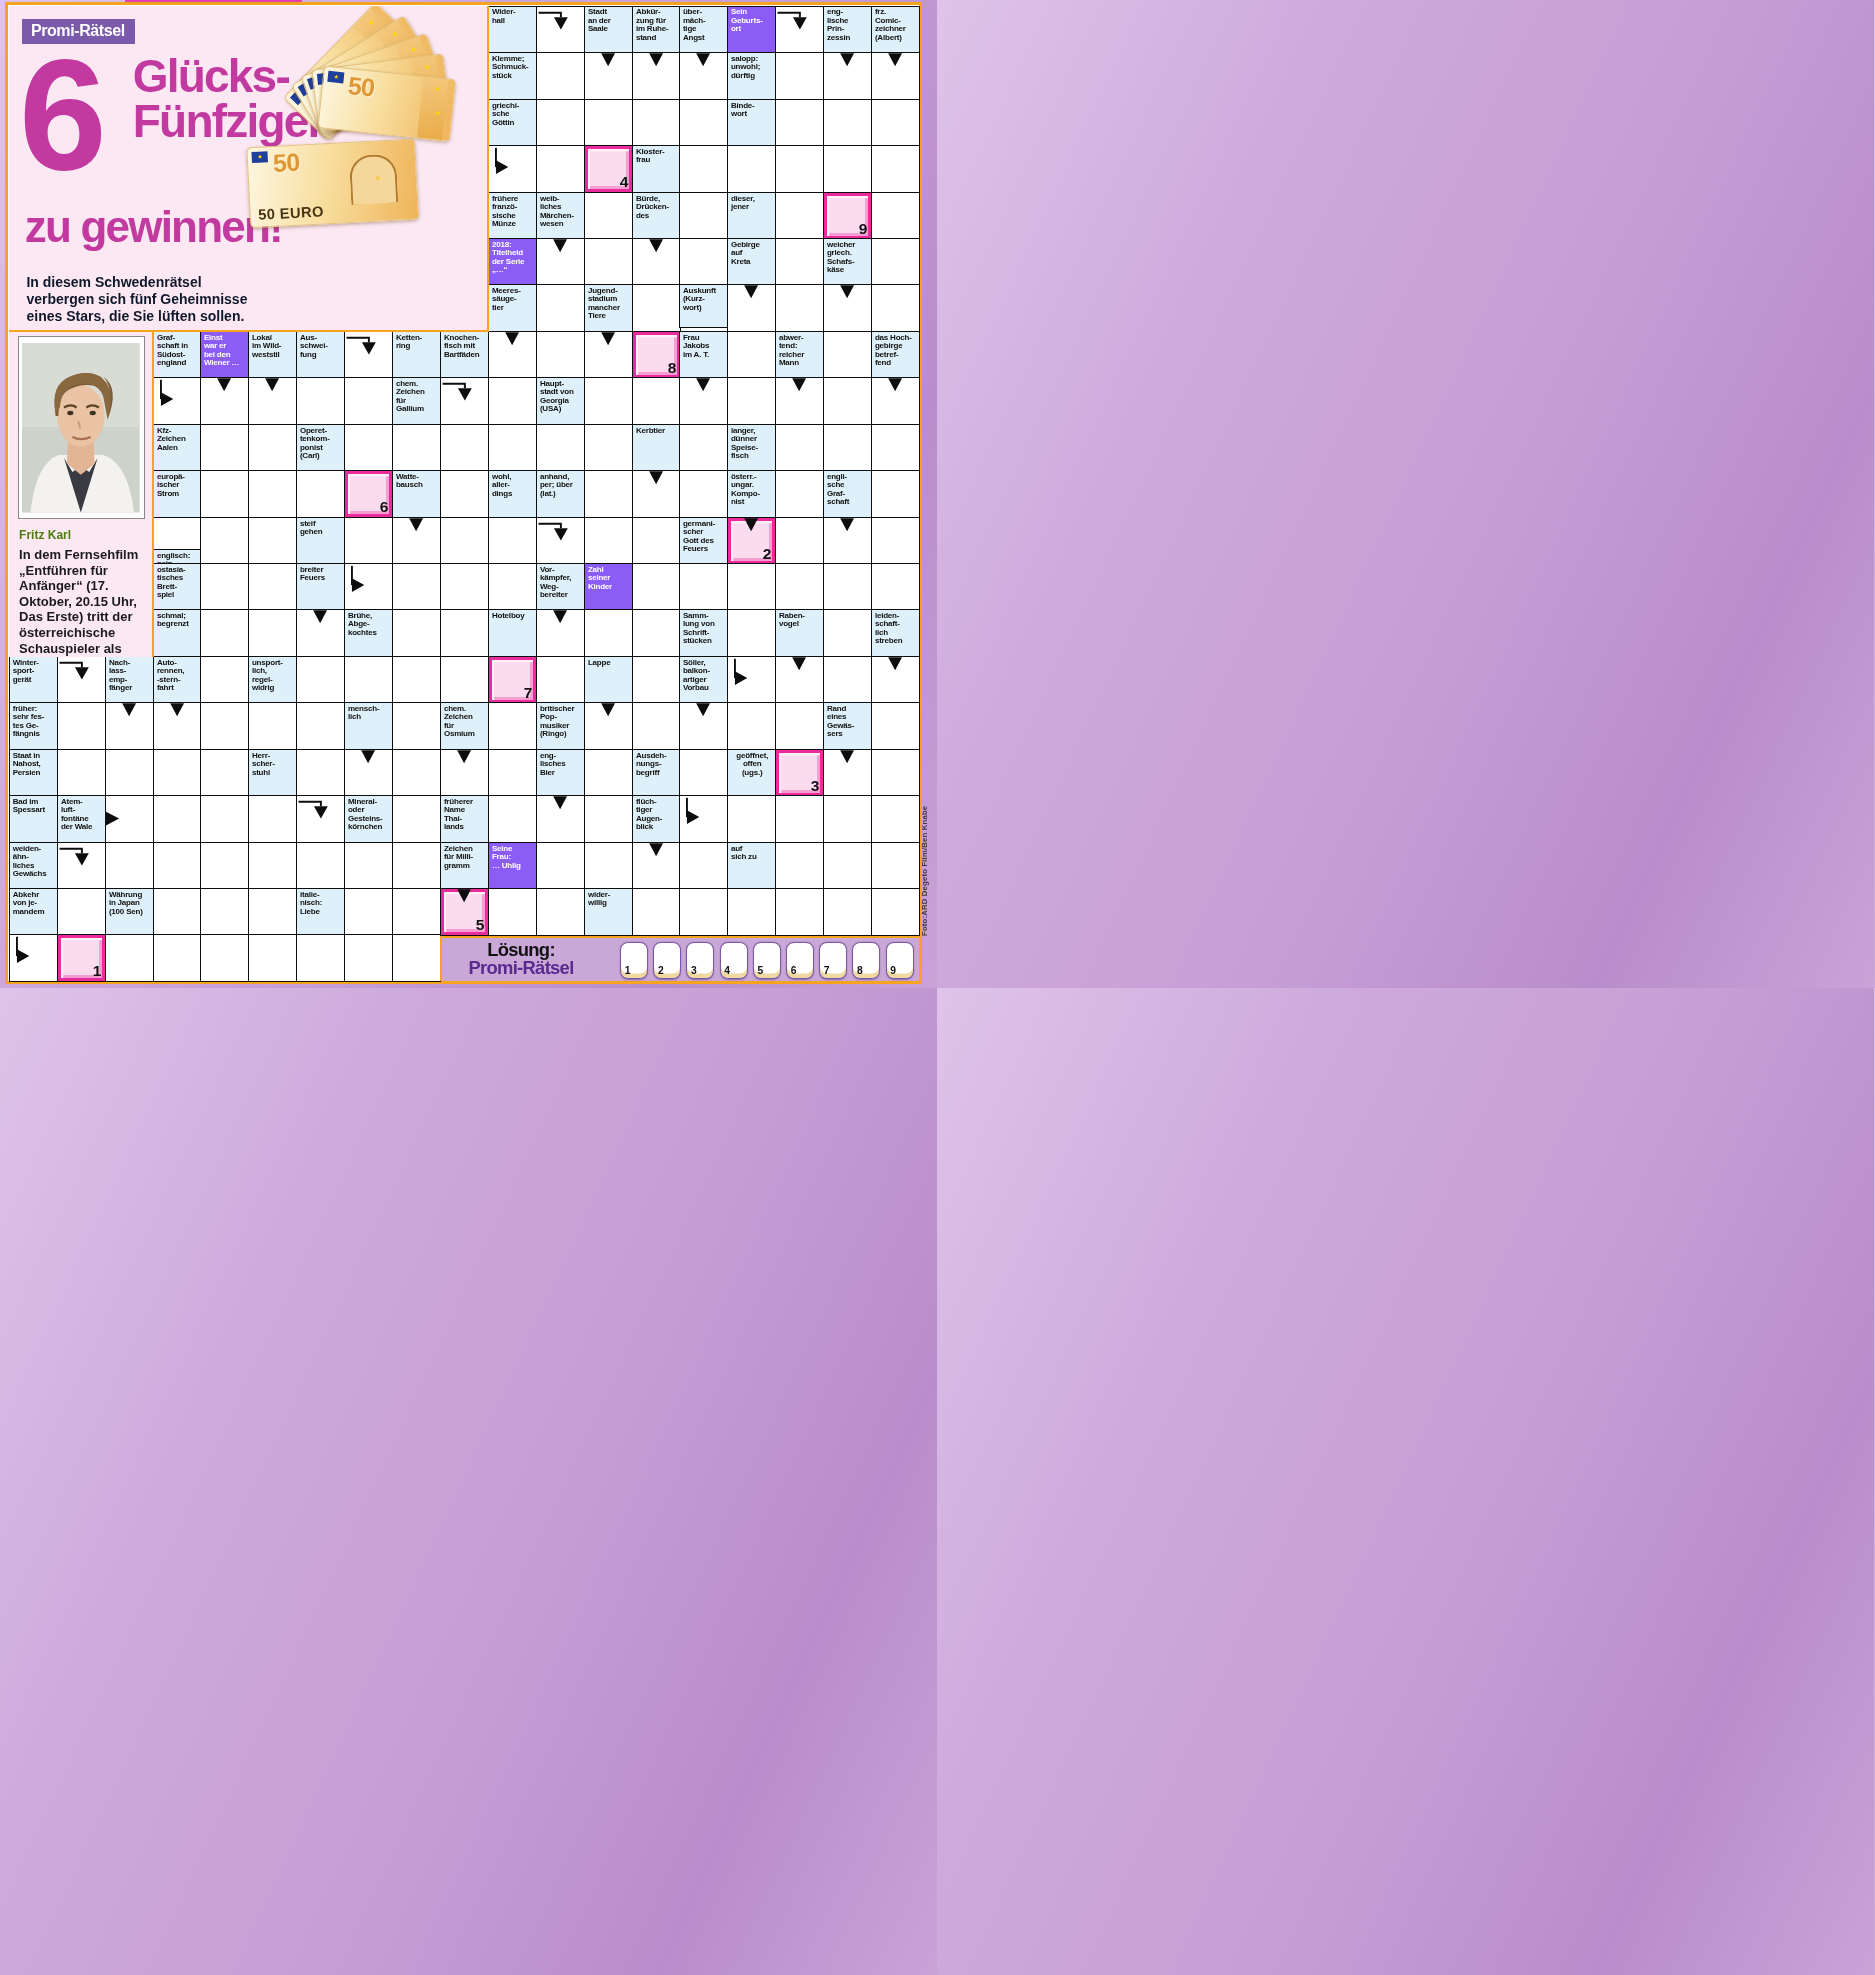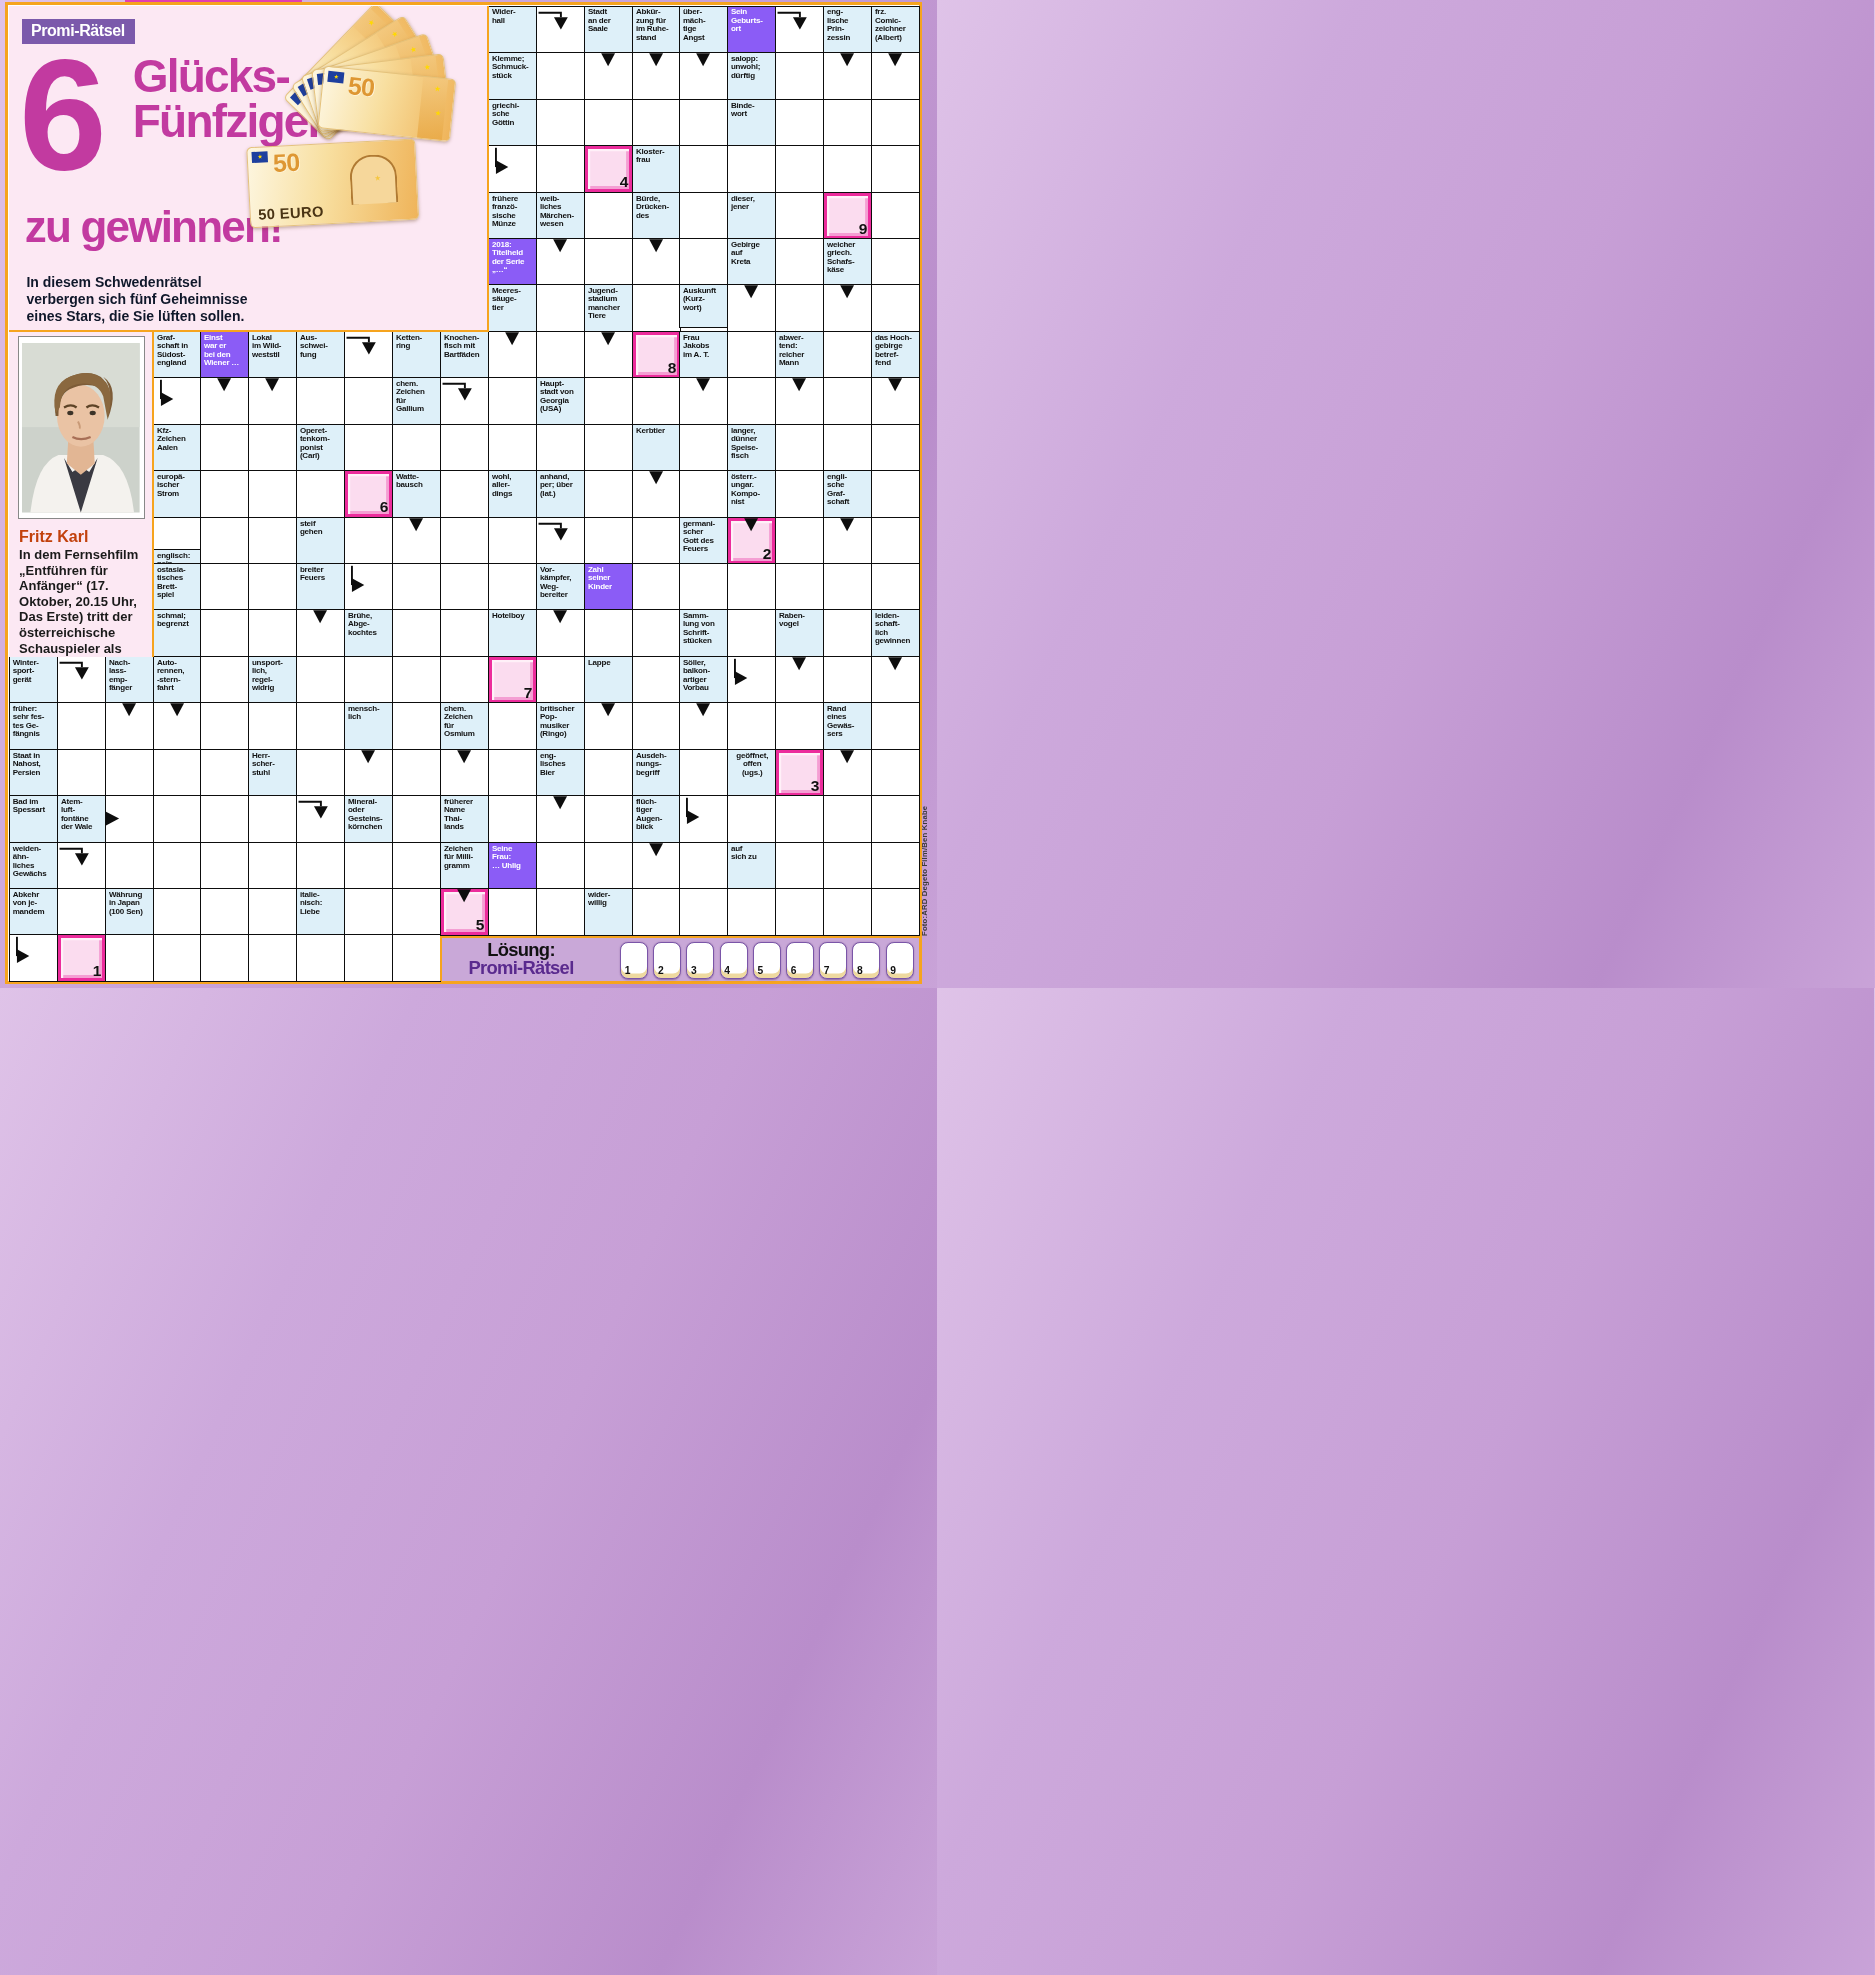--- a/index.html
+++ b/index.html
@@ -49,21 +49,21 @@
   .note.front { width:169px; height:81px; }
   .note.front .gate { position:absolute; right:19px; top:13.3px; width:47px; height:49px; border:2.9px solid #b07a33; border-bottom:none; border-radius:22px 22px 0 0; background:#f6d79b; }
   .note.front .euro-label { position:absolute; left:7.4px; bottom:4.4px; font-size:14.7px; font-weight:bold; color:#4a3414; letter-spacing:0.4px; }
   .note .star { position:absolute; color:#ffd900; font-size:7.4px; }
 
   
   #photo-panel { position:absolute; left:8.8px; top:332px; width:145px; height:325px;
     background:#fce8f3; border-right:2.9px solid #f6a41e; overflow:hidden; }
   #photo-frame { position:absolute; left:8.8px; top:4.4px; width:127px; height:183px; background:#fff; border:0.7px solid #888; padding:3.7px; }
   #photo-frame svg { width:100%; height:100%; display:block; }
-  #profile-name { position:absolute; left:10.3px; top:196px; font-size:16px; font-weight:bold; color:#c2410c; }
+  #profile-name { position:absolute; left:10.3px; top:196px; font-size:12px; font-weight:bold; color:#4d7c0f; }
   #profile-text { position:absolute; left:10.3px; top:215px; width:127px; font-size:13px; font-weight:bold; color:#1a1a1a; line-height:1.2; }
 
   
   #solution-band { position:absolute; left:440px; top:936px; width:479px; height:45px;
     background:linear-gradient(100deg,#d5b5e2,#c3a0d5 60%,#cead dc); background-color:#c9a8d8;
     border-top:2.9px solid #f6a41e; border-left:2.9px solid #f6a41e; }
   #solution-label { position:absolute; left:26.5px; top:2.9px; text-align:center; line-height:1.0; }
   #solution-label .l1 { font-size:18.4px; font-weight:800; color:#111; letter-spacing:-0.7px; }
   #solution-label .l2 { font-size:18.4px; font-weight:800; color:#5a2a8e; letter-spacing:-0.7px; }
   #solution-boxes { position:absolute; left:178px; top:3.7px; display:flex; gap:5.2px; }
@@ -570,21 +570,21 @@
 lung von
 Schrift-
 stücken</div>
     <div class="cell" style="left: 727px; top: 609px; width: 49px; height: 48px;"></div>
     <div class="cell clue" style="left: 775px; top: 609px; width: 49px; height: 48px;">Raben-
 vogel</div>
     <div class="cell" style="left: 823px; top: 609px; width: 49px; height: 48px;"></div>
     <div class="cell clue" style="left: 871px; top: 609px; width: 49px; height: 48px;">leiden-
 schaft-
 lich
-gewinnen</div>
+streben</div>
     <div class="cell clue" style="left: 8.8px; top: 656px; width: 49px; height: 48px;">Winter-
 sport-
 gerät</div>
     <div class="cell" style="left: 57px; top: 656px; width: 49px; height: 48px;">
       <div class="mk">
         <svg viewBox="0 0 61 59">
           <path d="M2 7 H31 V13" fill="none" stroke="#0d0d0d" stroke-width="2.5"></path>
           <polygon points="22,13 40,13 31,29" fill="#0d0d0d"></polygon>
         </svg>
       </div>

